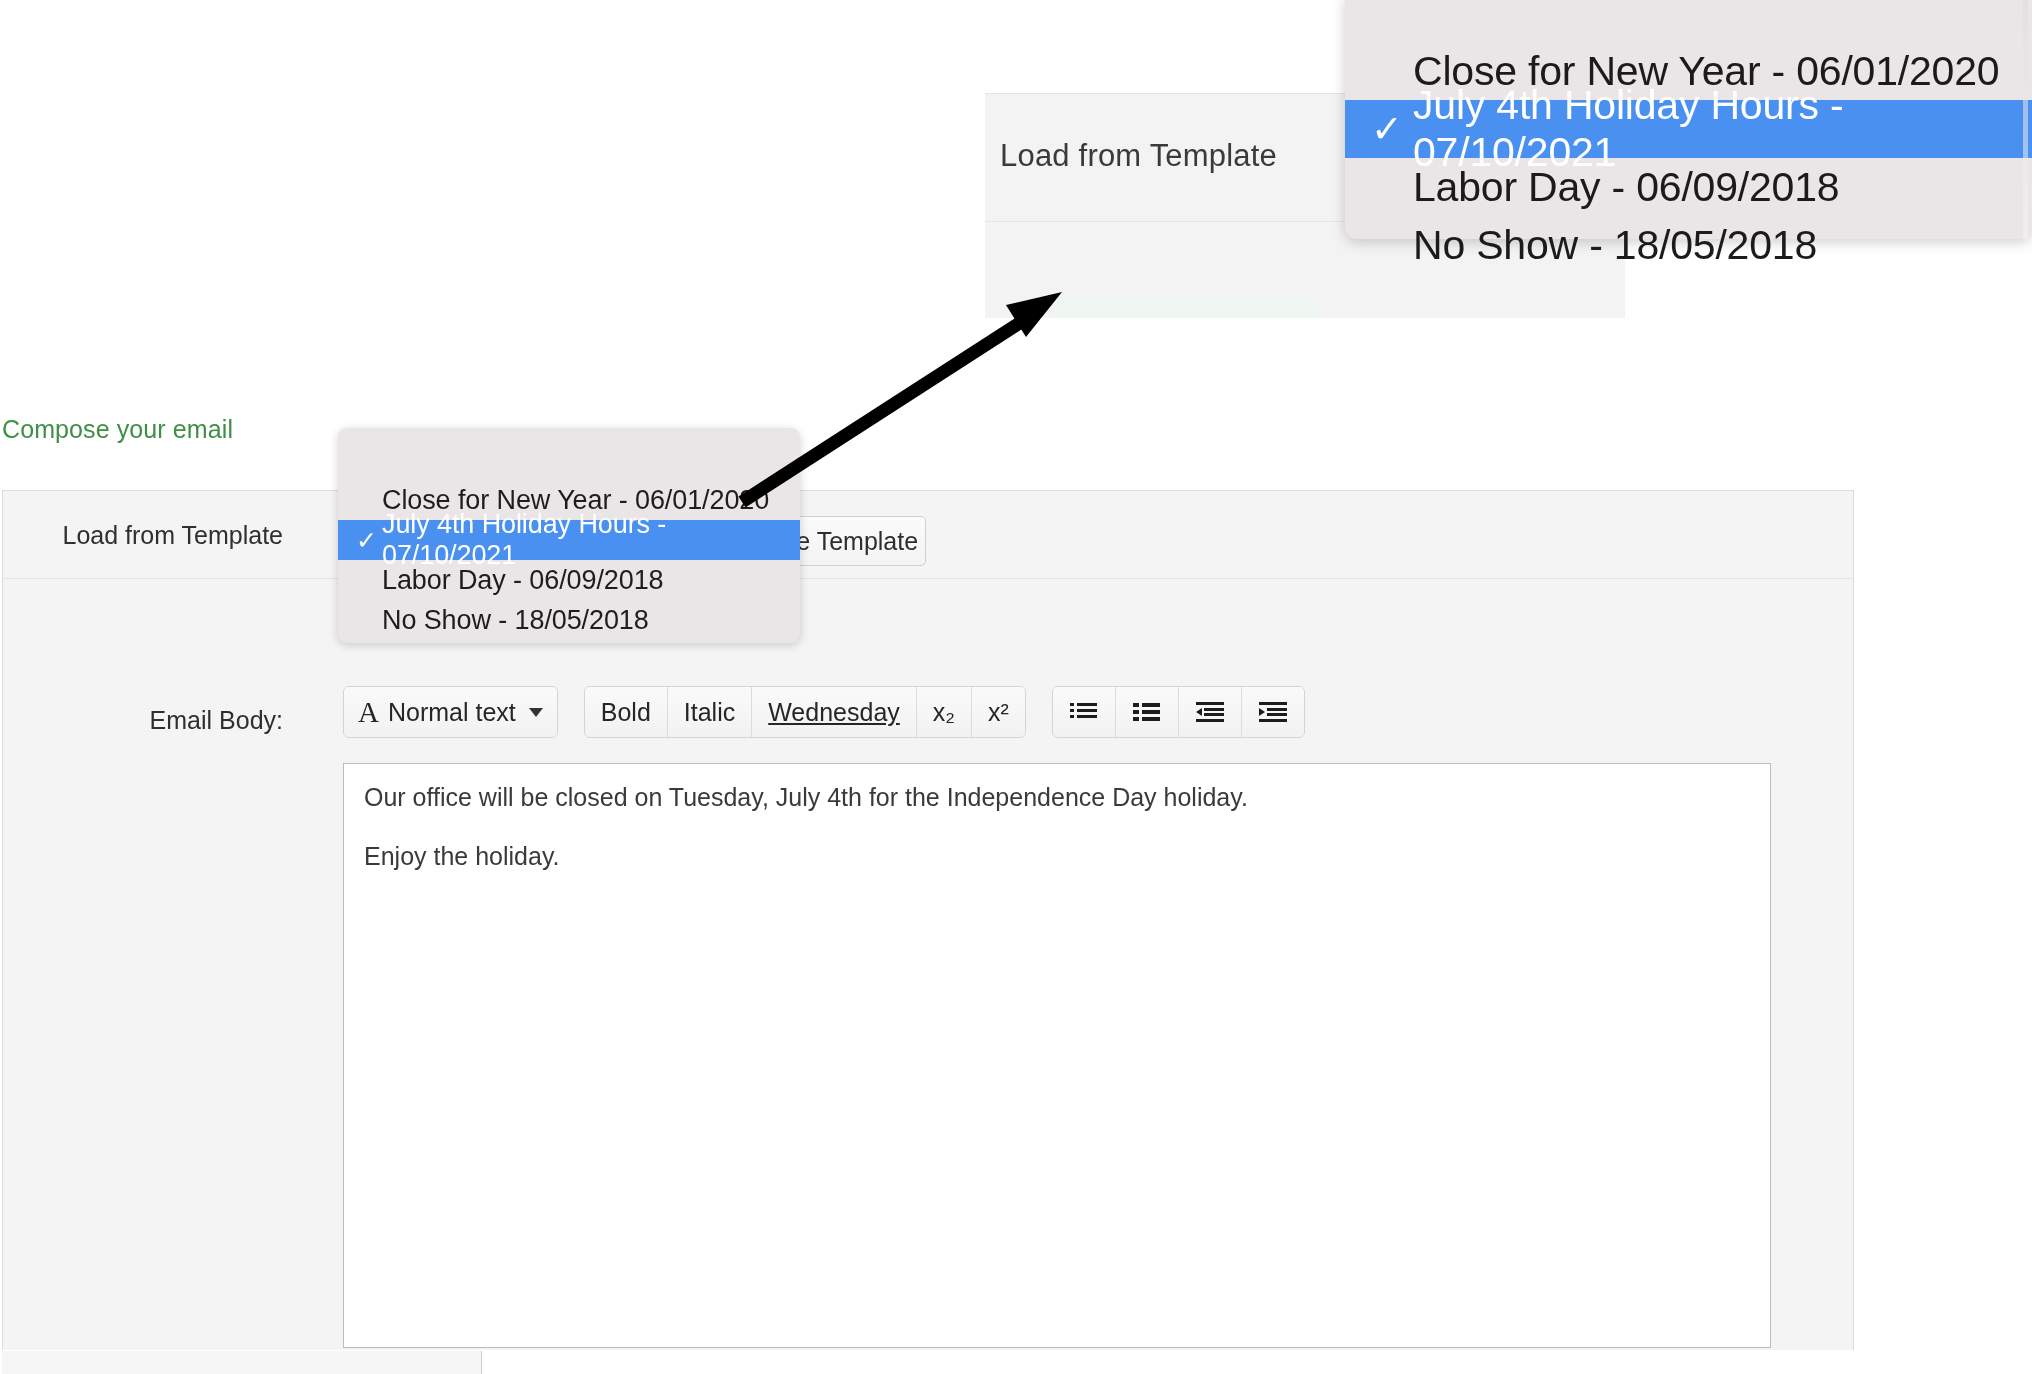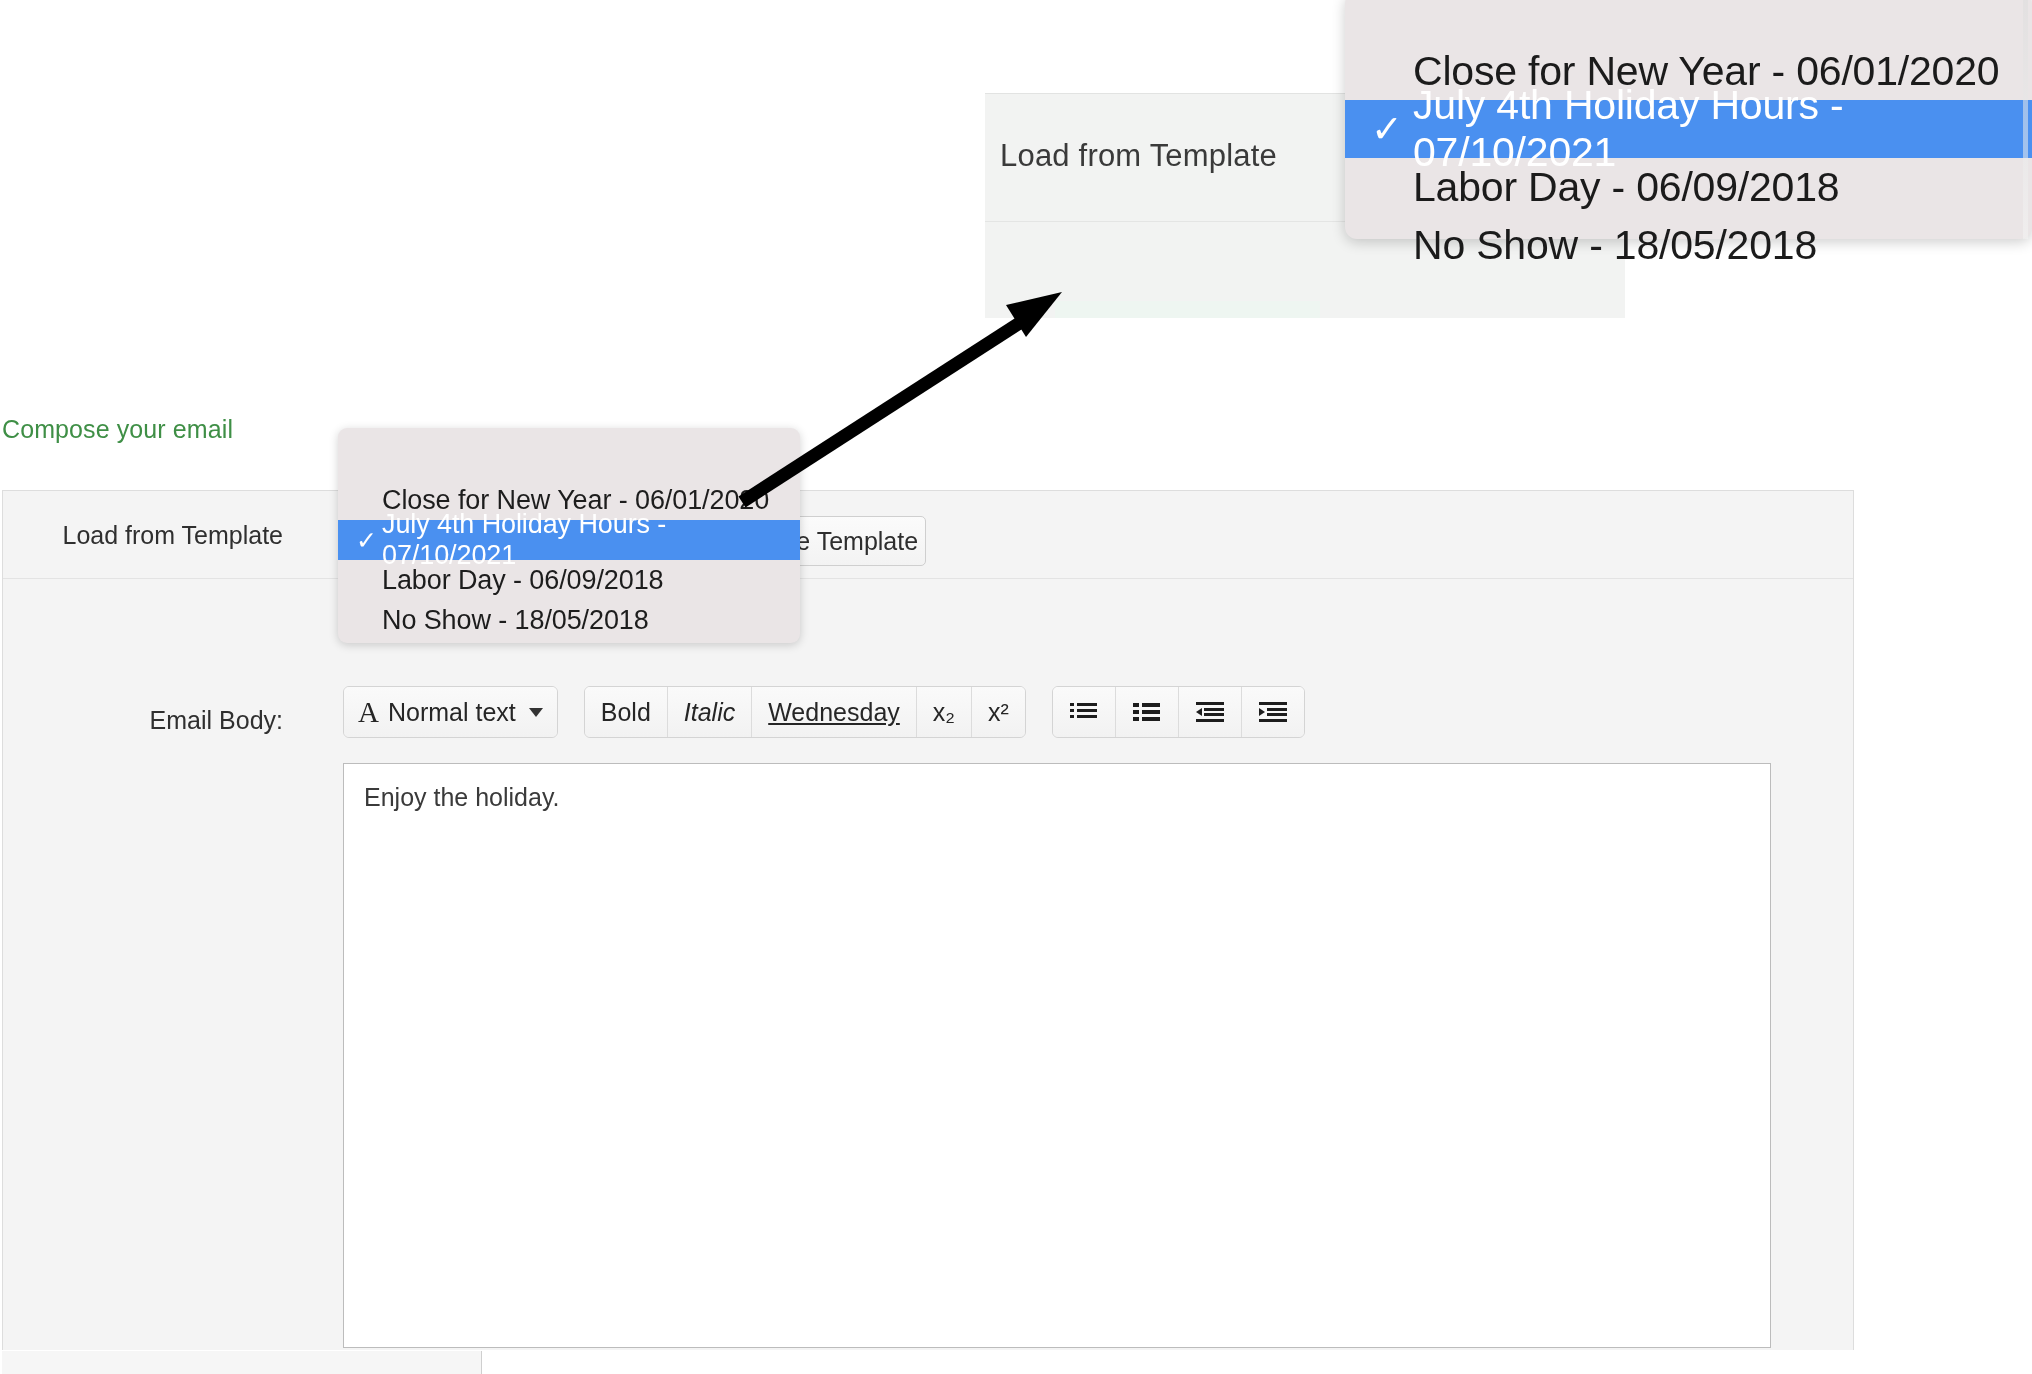--- a/index.html
+++ b/index.html
@@ -136,21 +136,21 @@
   .tbtn {
     height: 50px; min-width: 48px;
     display:flex; align-items:center; justify-content:center;
     padding: 0 16px; font-size: 25px; color:#262626;
     border-right: 1px solid #dcdcdc;
     background: linear-gradient(to bottom,#fafafa,#f2f2f2);
   }
   .tgroup .tbtn:last-child { border-right: none; }
   .tbtn.style-sel { padding: 0 14px; gap: 9px; min-width: 196px; }
   .tbtn.b { font-weight: normal; }
-  .tbtn.i { font-style: italic; }
+  .tbtn.i { }
   .tbtn.u { text-decoration: underline; }
   .glyph-A { font-family:"Liberation Serif", serif; font-size: 29px; }
   .caret { width:0;height:0;border-left:7px solid transparent;border-right:7px solid transparent;border-top:9px solid #333; margin-left: 4px; }
 
   .editor {
     position:absolute; left: 340px; top: 95px;
     width: 1428px; height: 585px;
     background:#ffffff; border:1px solid #bcbcbc;
     padding: 18px 20px;
   }
@@ -285,20 +285,21 @@
               <rect x="9" y="8" width="20" height="3" fill="#1d1d1d"></rect>
               <rect x="9" y="13" width="20" height="3" fill="#1d1d1d"></rect>
               <rect x="1" y="19" width="28" height="3" fill="#1d1d1d"></rect>
               <path d="M1 8 L7 12 L1 16 Z" fill="#1d1d1d"></path>
             </svg>
           </div>
         </div>
       </div>
 
       <div class="editor">
+        <p>Our office will be closed on Tuesday, July 4th for the Independence Day holiday.</p>
         <p>Enjoy the holiday.</p>
       </div>
     </div>
   </div>
 
   <div class="btn-outline btn-delete">Delete Template</div>
 
   <div class="mini-menu">
     <div class="mm-item">
       <span class="mm-check"></span>

